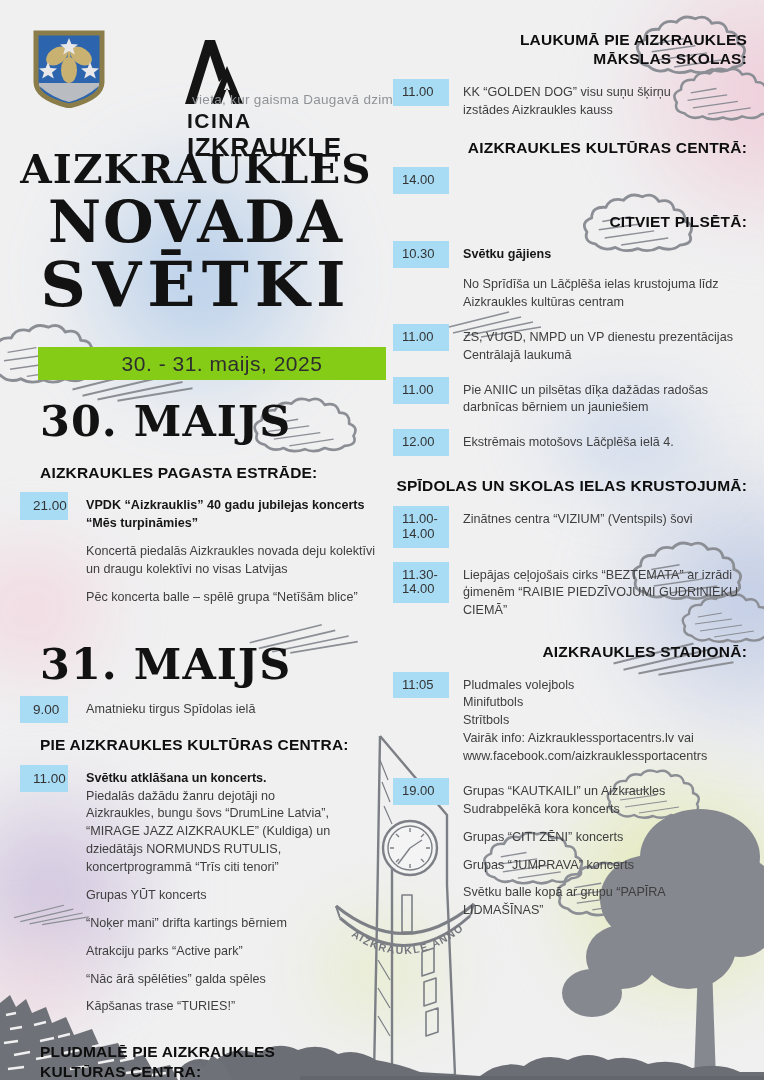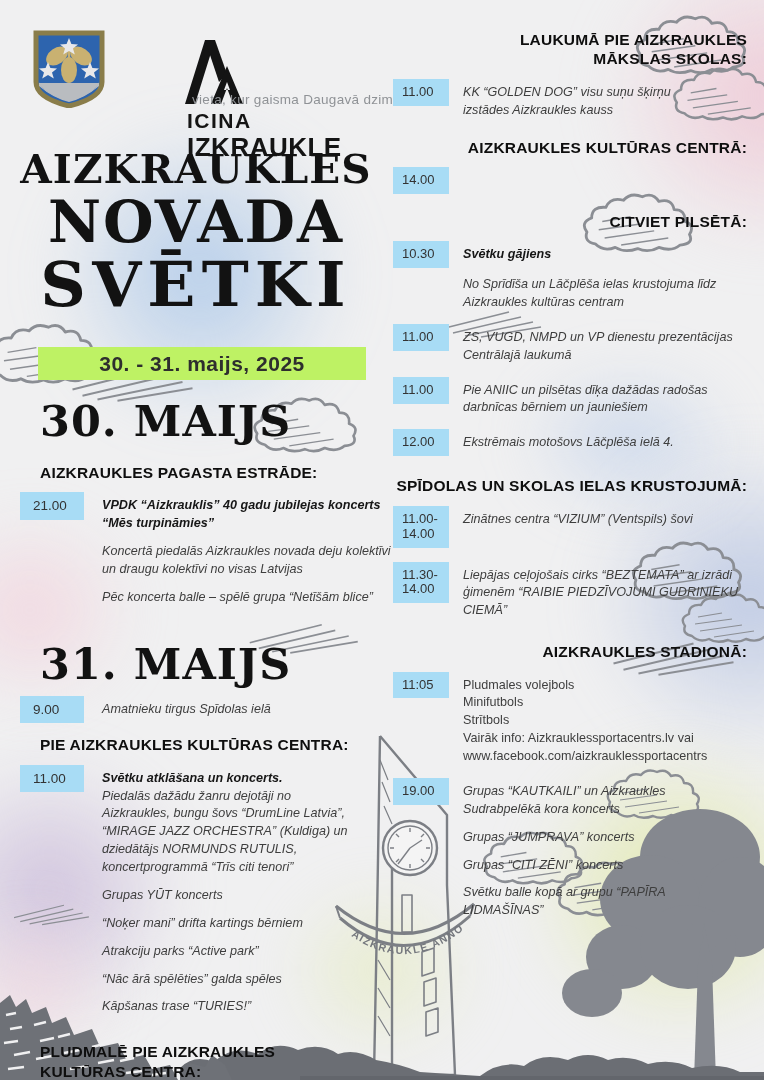--- a/index.html
+++ b/index.html
@@ -25,39 +25,39 @@
   .logo-l1{font-weight:bold;font-size:21px;letter-spacing:1.5px;margin-top:6px;}
   .logo-l2{font-weight:bold;font-size:26px;letter-spacing:.5px;margin-top:3px;}
   .tagline{position:absolute;left:192px;top:92px;z-index:3;font-size:13.5px;color:#8f9296;letter-spacing:.3px;}
   
   .title{position:absolute;left:18px;top:150px;width:356px;text-align:center;z-index:3;
          font-family:"DejaVu Serif",serif;font-weight:bold;color:#121212;}
   .t1{font-size:39px;line-height:1.0;letter-spacing:1px;transform:scaleX(1.04);}
   .t2{font-size:57px;line-height:1.0;letter-spacing:2px;transform:scaleX(1.02);margin-top:4px;}
   .t3{font-size:62px;line-height:1.0;letter-spacing:6px;transform:scaleX(1.02);margin-top:4px;}
   .date-banner{position:absolute;left:38px;top:347px;width:328px;height:33px;z-index:3;
-         background:#bef264;display:flex;align-items:center;justify-content:center;
-         font-size:21px;font-weight:700;color:#2e2e2e;letter-spacing:.5px;}
+         background:#84cc16;display:flex;align-items:center;justify-content:center;
+         font-size:21px;font-weight:400;color:#2e2e2e;letter-spacing:.5px;padding-left:20px;}
   
   .col{position:absolute;z-index:3;}
   #col-left{left:20px;top:400px;width:372px;}
   #col-right{left:393px;top:30px;width:354px;}
   .day-h{font-family:"DejaVu Serif",serif;font-weight:bold;font-size:43px;color:#121212;
          letter-spacing:1px;margin:0 0 6px 20px;line-height:1;}
   .day-h.second{margin-top:36px;}
   .sec-h{font-weight:bold;font-size:15.5px;color:#0e0e0e;letter-spacing:.2px;line-height:1.25;
          margin:20px 0 8px 20px;text-transform:uppercase;}
   #col-right .sec-h{margin-left:2px;margin-top:0;text-align:right;}
   .ev{display:flex;align-items:flex-start;margin:10px 0 12px 0;}
   .chip{background:#a8dcf5;color:#333;font-size:13.5px;box-sizing:border-box;flex:none;
-        padding:6px 4px 6px 13px;width:64px;margin-right:18px;line-height:1.15;}
+        padding:6px 4px 6px 13px;width:48px;margin-right:18px;line-height:1.15;}
   #col-right .chip{width:56px;padding-left:9px;margin-right:14px;font-size:13px;}
   .etxt{flex:1;font-size:12.6px;line-height:1.42;color:#3e3e3e;padding-top:5px;}
   .etxt .b{font-weight:bold;color:#161616;}
-  .etxt p{margin:0 0 10px 0;font-style:italic;}
+  .etxt p{margin:0 0 10px 0;}
   .etxt p:last-child{margin-bottom:0;}
 </style>
 </head>
 <body>
 
 <div class="poster">
 
   <div class="blob b-title"></div>
   <div class="blob b-tr"></div>
   <div class="blob b-left"></div>
@@ -253,21 +253,21 @@
       <div class="etxt">
           <p>Amatnieku tirgus Spīdolas ielā</p>
         </div>
     </div>
 
     <div class="sec-h" style="margin-top:8px">PIE AIZKRAUKLES KULTŪRAS CENTRA:</div>
     <div class="ev">
       <div class="chip">11.00</div>
       <div class="etxt" style="max-width:250px">
         <p class="b" style="margin-bottom:0">Svētku atklāšana un koncerts.</p>
-        <p>Piedalās dažādu žanru dejotāji no Aizkraukles, bungu šovs “DrumLine Latvia”, “MIRAGE JAZZ ORCHESTRA” (Kuldiga) un dziedātājs NORMUNDS RUTULIS, koncertprogrammā “Trīs citi tenori”</p>
+        <p>Piedalās dažādu žanru dejotāji no Aizkraukles, bungu šovs “DrumLine Latvia”, “MIRAGE JAZZ AIZKRAUKLE” (Kuldiga) un dziedātājs NORMUNDS RUTULIS, koncertprogrammā “Trīs citi tenori”</p>
         <p>Grupas YŪT koncerts</p>
         <p>“Noķer mani” drifta kartings bērniem</p>
         <p>Atrakciju parks “Active park”</p>
         <p>“Nāc ārā spēlēties” galda spēles</p>
         <p>Kāpšanas trase “TURIES!”</p>
       </div>
     </div>
 
     <div class="sec-h" style="margin-top:26px">
       <div>PLUDMALĒ PIE AIZKRAUKLES</div>
@@ -348,20 +348,20 @@
         <div>Minifutbols</div>
         <div>Strītbols</div>
         <div>Vairāk info: Aizkrauklessportacentrs.lv vai</div>
         <div>www.facebook.com/aizkrauklessportacentrs</div>
       </div>
     </div>
     <div class="ev" style="margin-top:12px">
       <div class="chip">19.00</div>
       <div class="etxt" style="max-width:240px">
         <p>Grupas “KAUTKAILI” un Aizkraukles Sudrabpelēkā kora koncerts</p>
+        <p>Grupas “CITI ZĒNI” koncerts</p>
         <p>Grupas “JUMPRAVA” koncerts</p>
-        <p>Grupas “CITI ZĒNI” koncerts</p>
         <p>Svētku balle kopā ar grupu “PAPĪRA LIDMAŠĪNAS”</p>
       </div>
     </div>
   </div>
 
 </div>
 
 </body></html>

